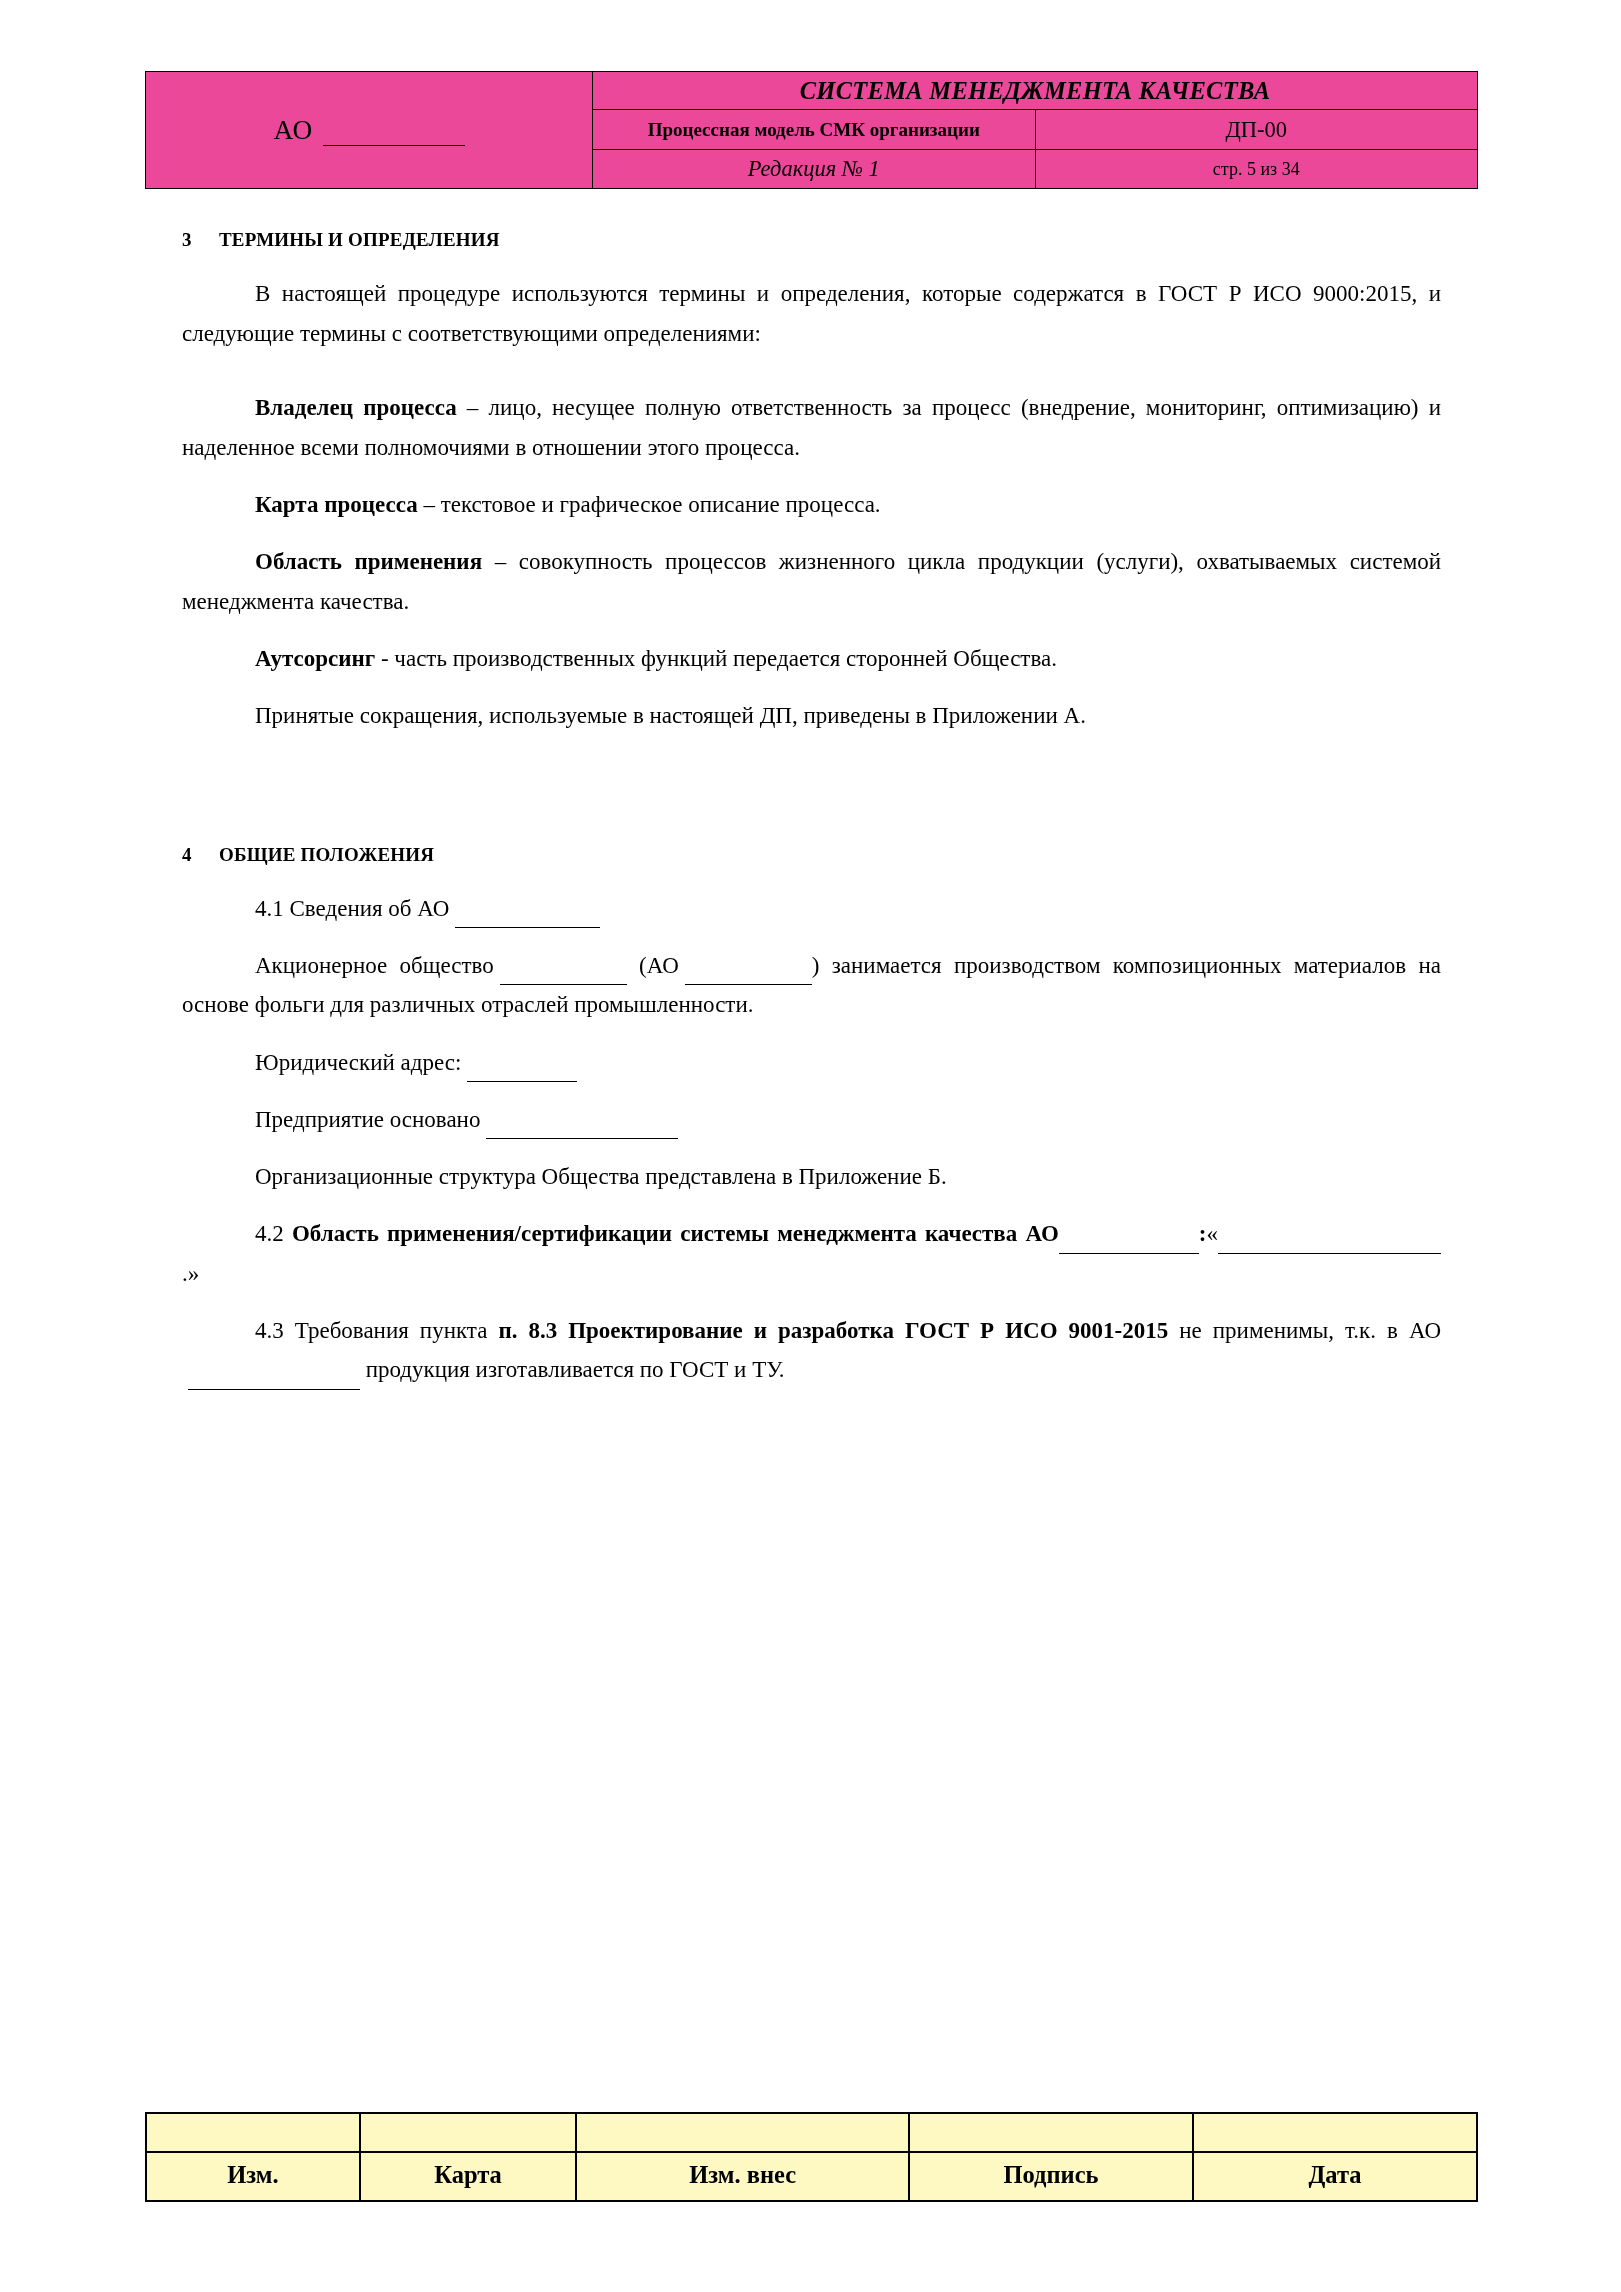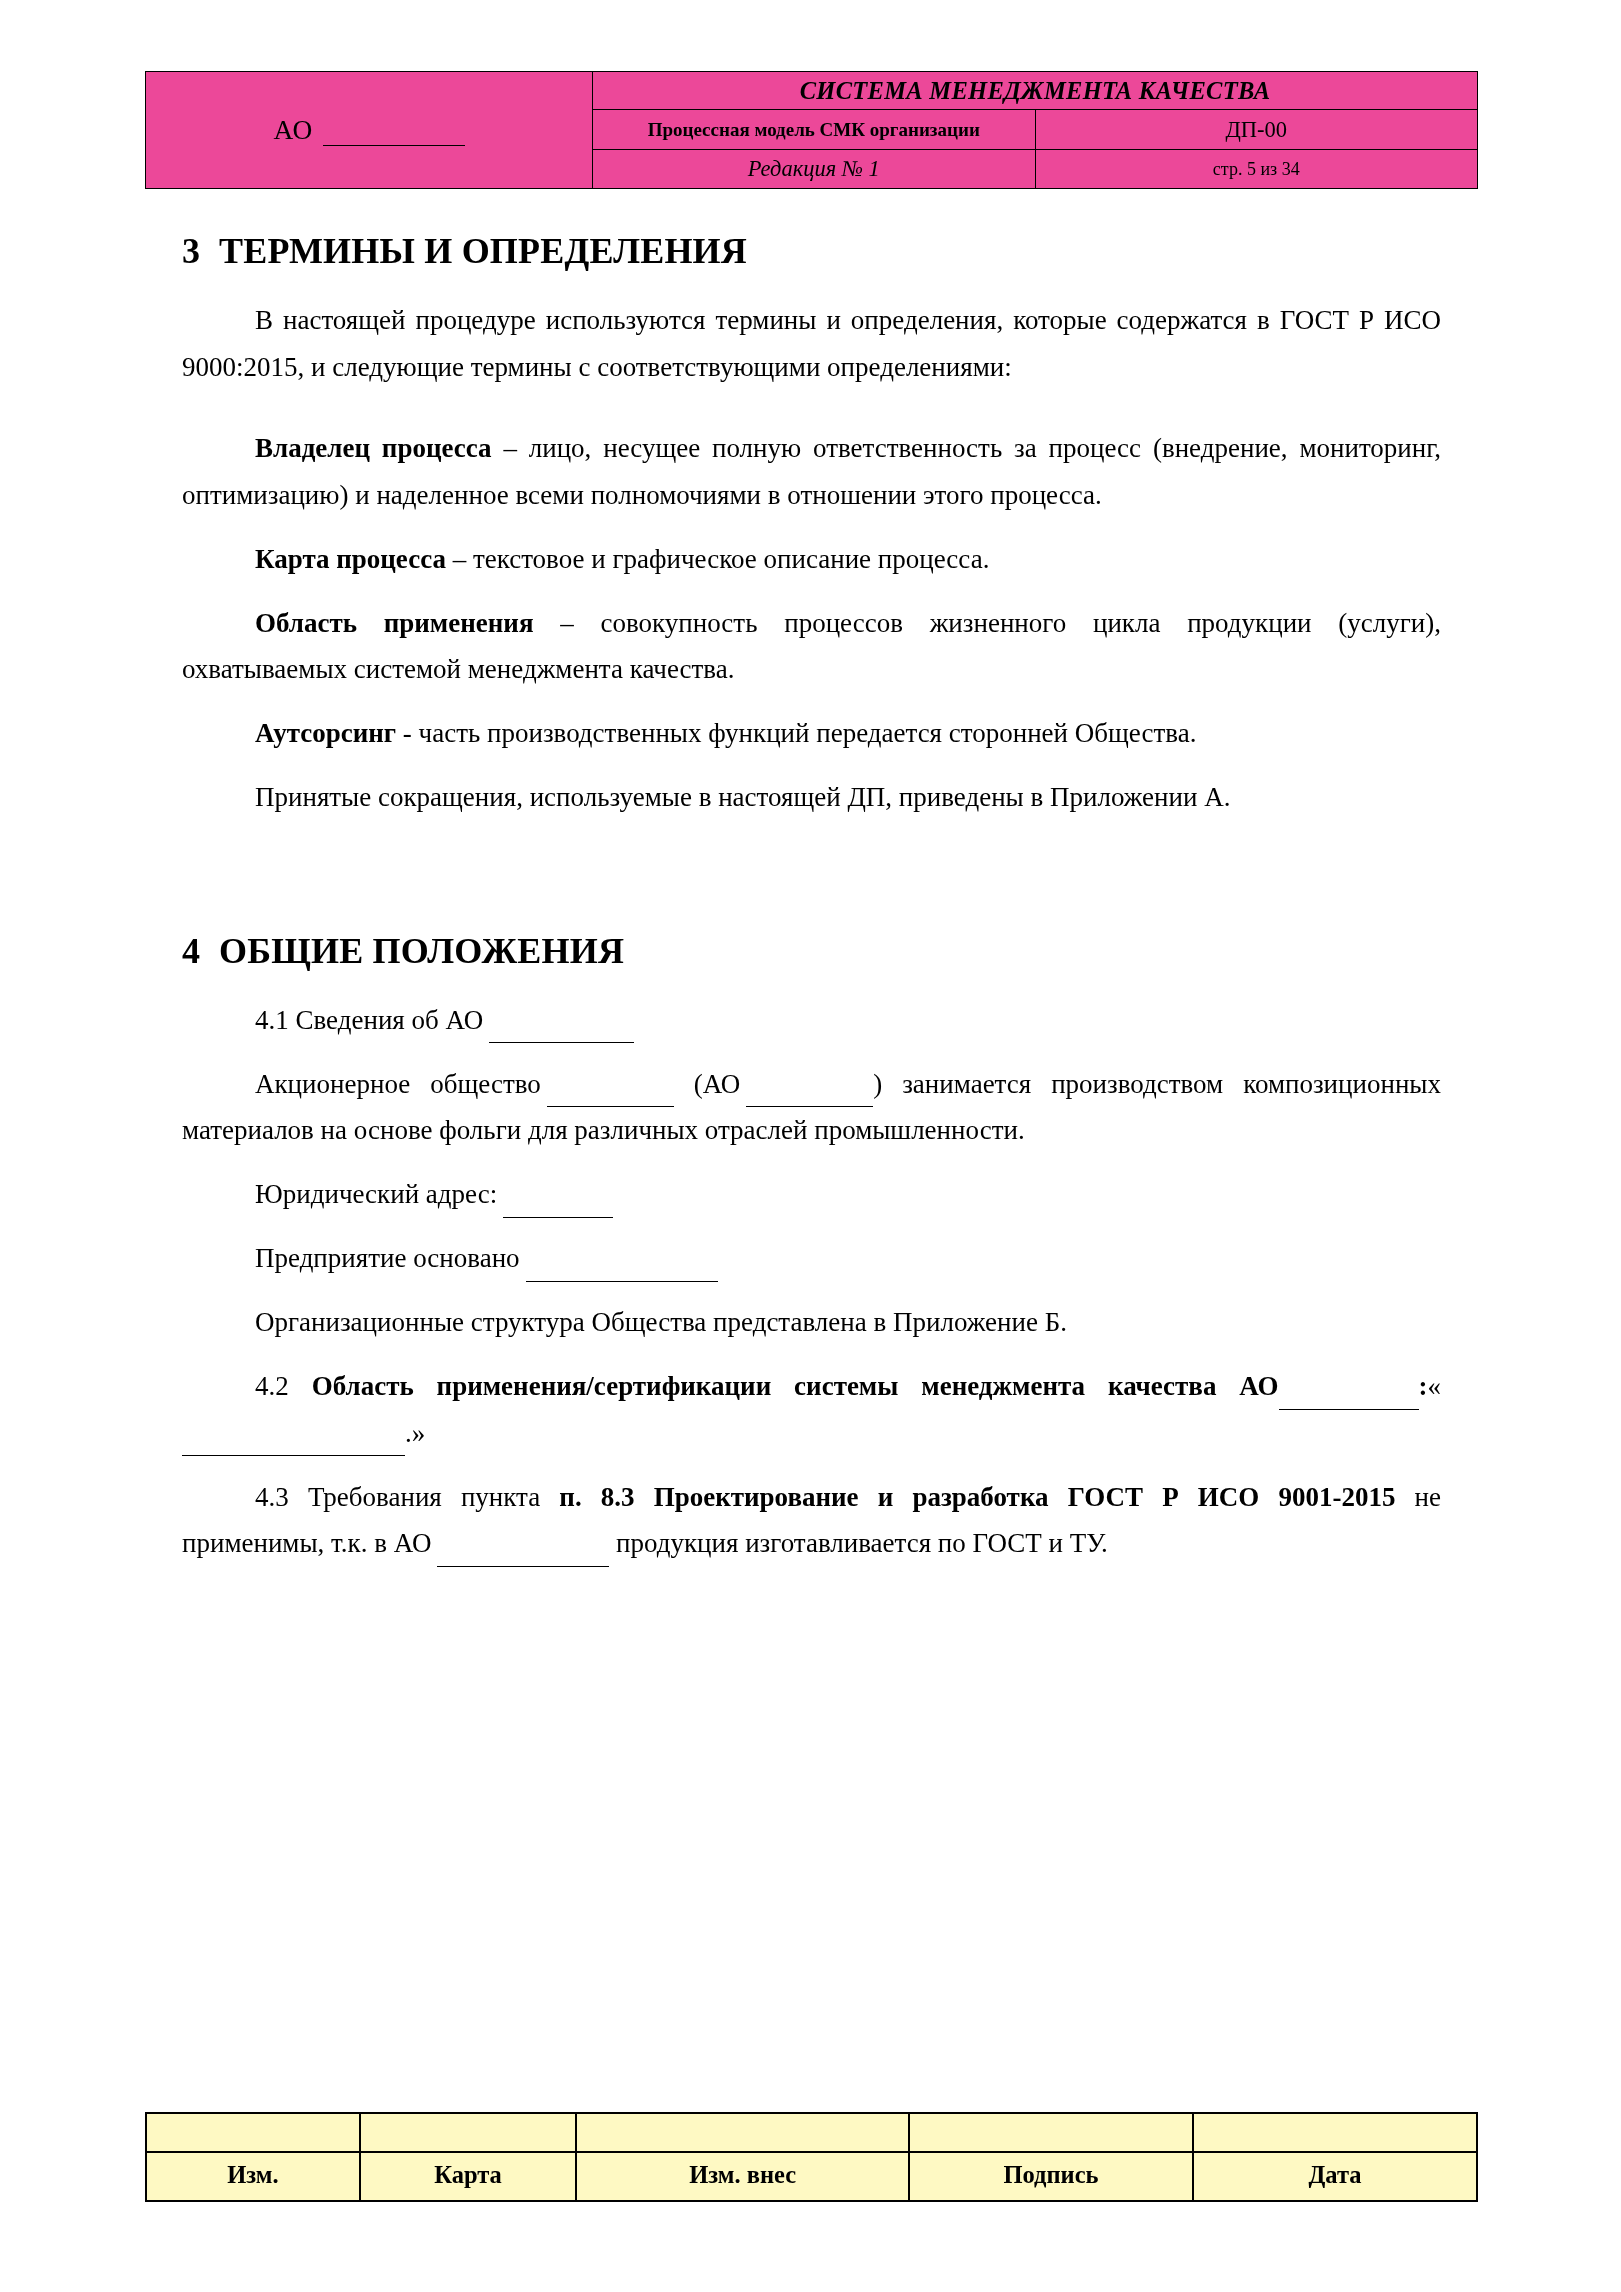--- a/index.html
+++ b/index.html
@@ -98,32 +98,32 @@
 
   
   .content {
     position: absolute;
     left: 182px;
     top: 227px;
     width: 1259px;
   }
 
   h2.sec-heading {
-    font-size: 36px;
+    font-size: 19px;
     font-weight: bold;
     margin: 0 0 3.9px 0;
     padding: 0;
     line-height: 1.35;
     letter-spacing: 0.2px;
     white-space: nowrap;
   }
   h2.sec-heading .num { display: inline-block; width: 37px; }
 
   p.para {
-    font-size: 27px;
+    font-size: 23px;
     line-height: 1.72;
     margin: 0;
     padding: 0;
     text-align: justify;
     text-indent: 73px;
     text-justify: inter-word;
   }
   p.para b { font-weight: bold; }
 
   .spacer-sm { height: 17.6px; }

